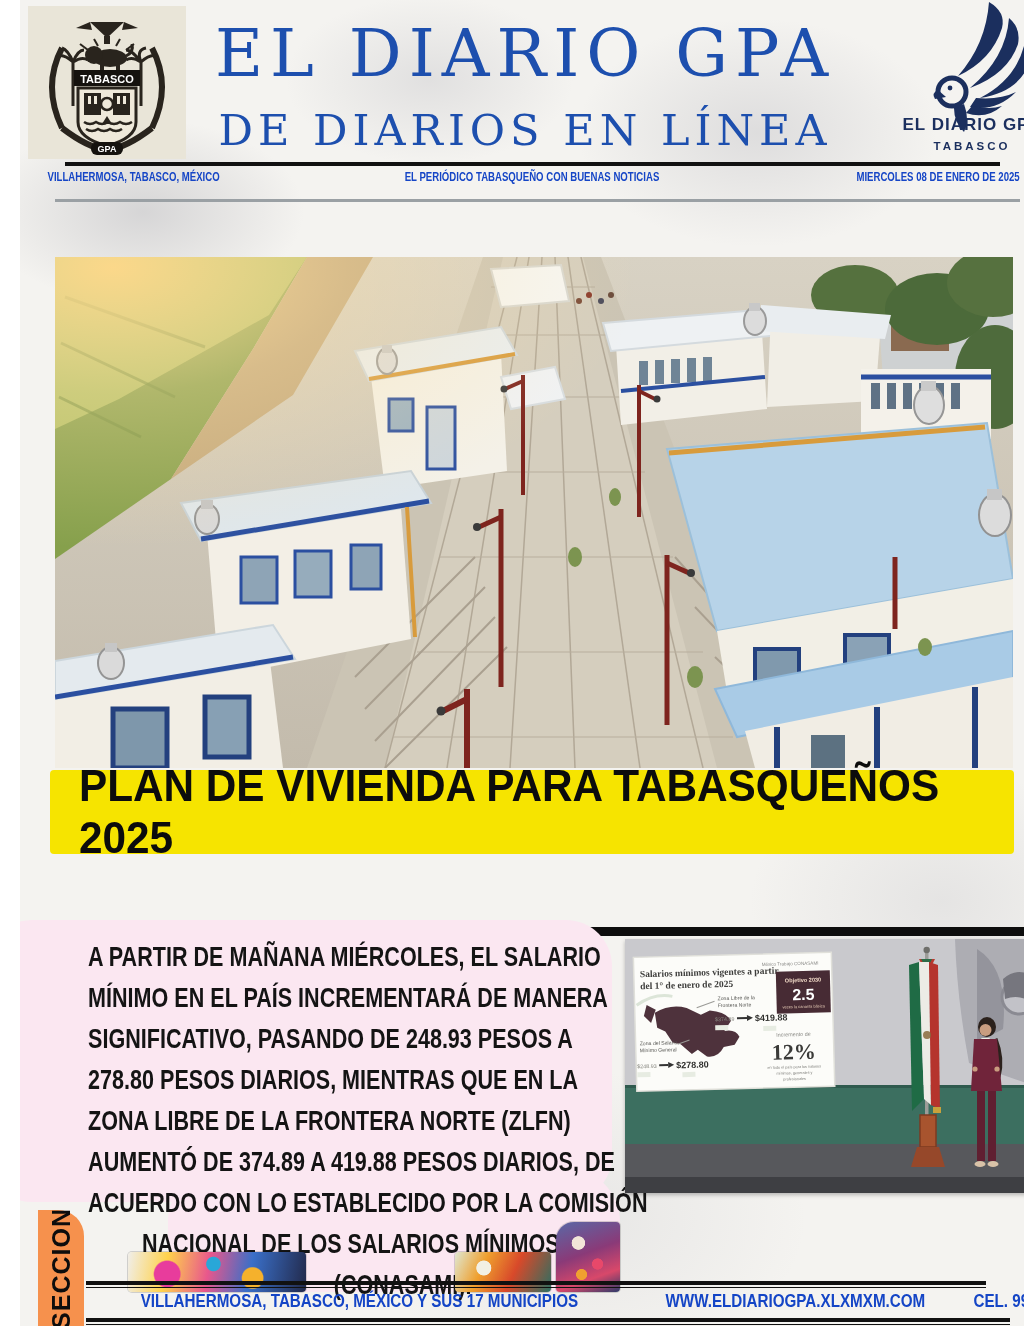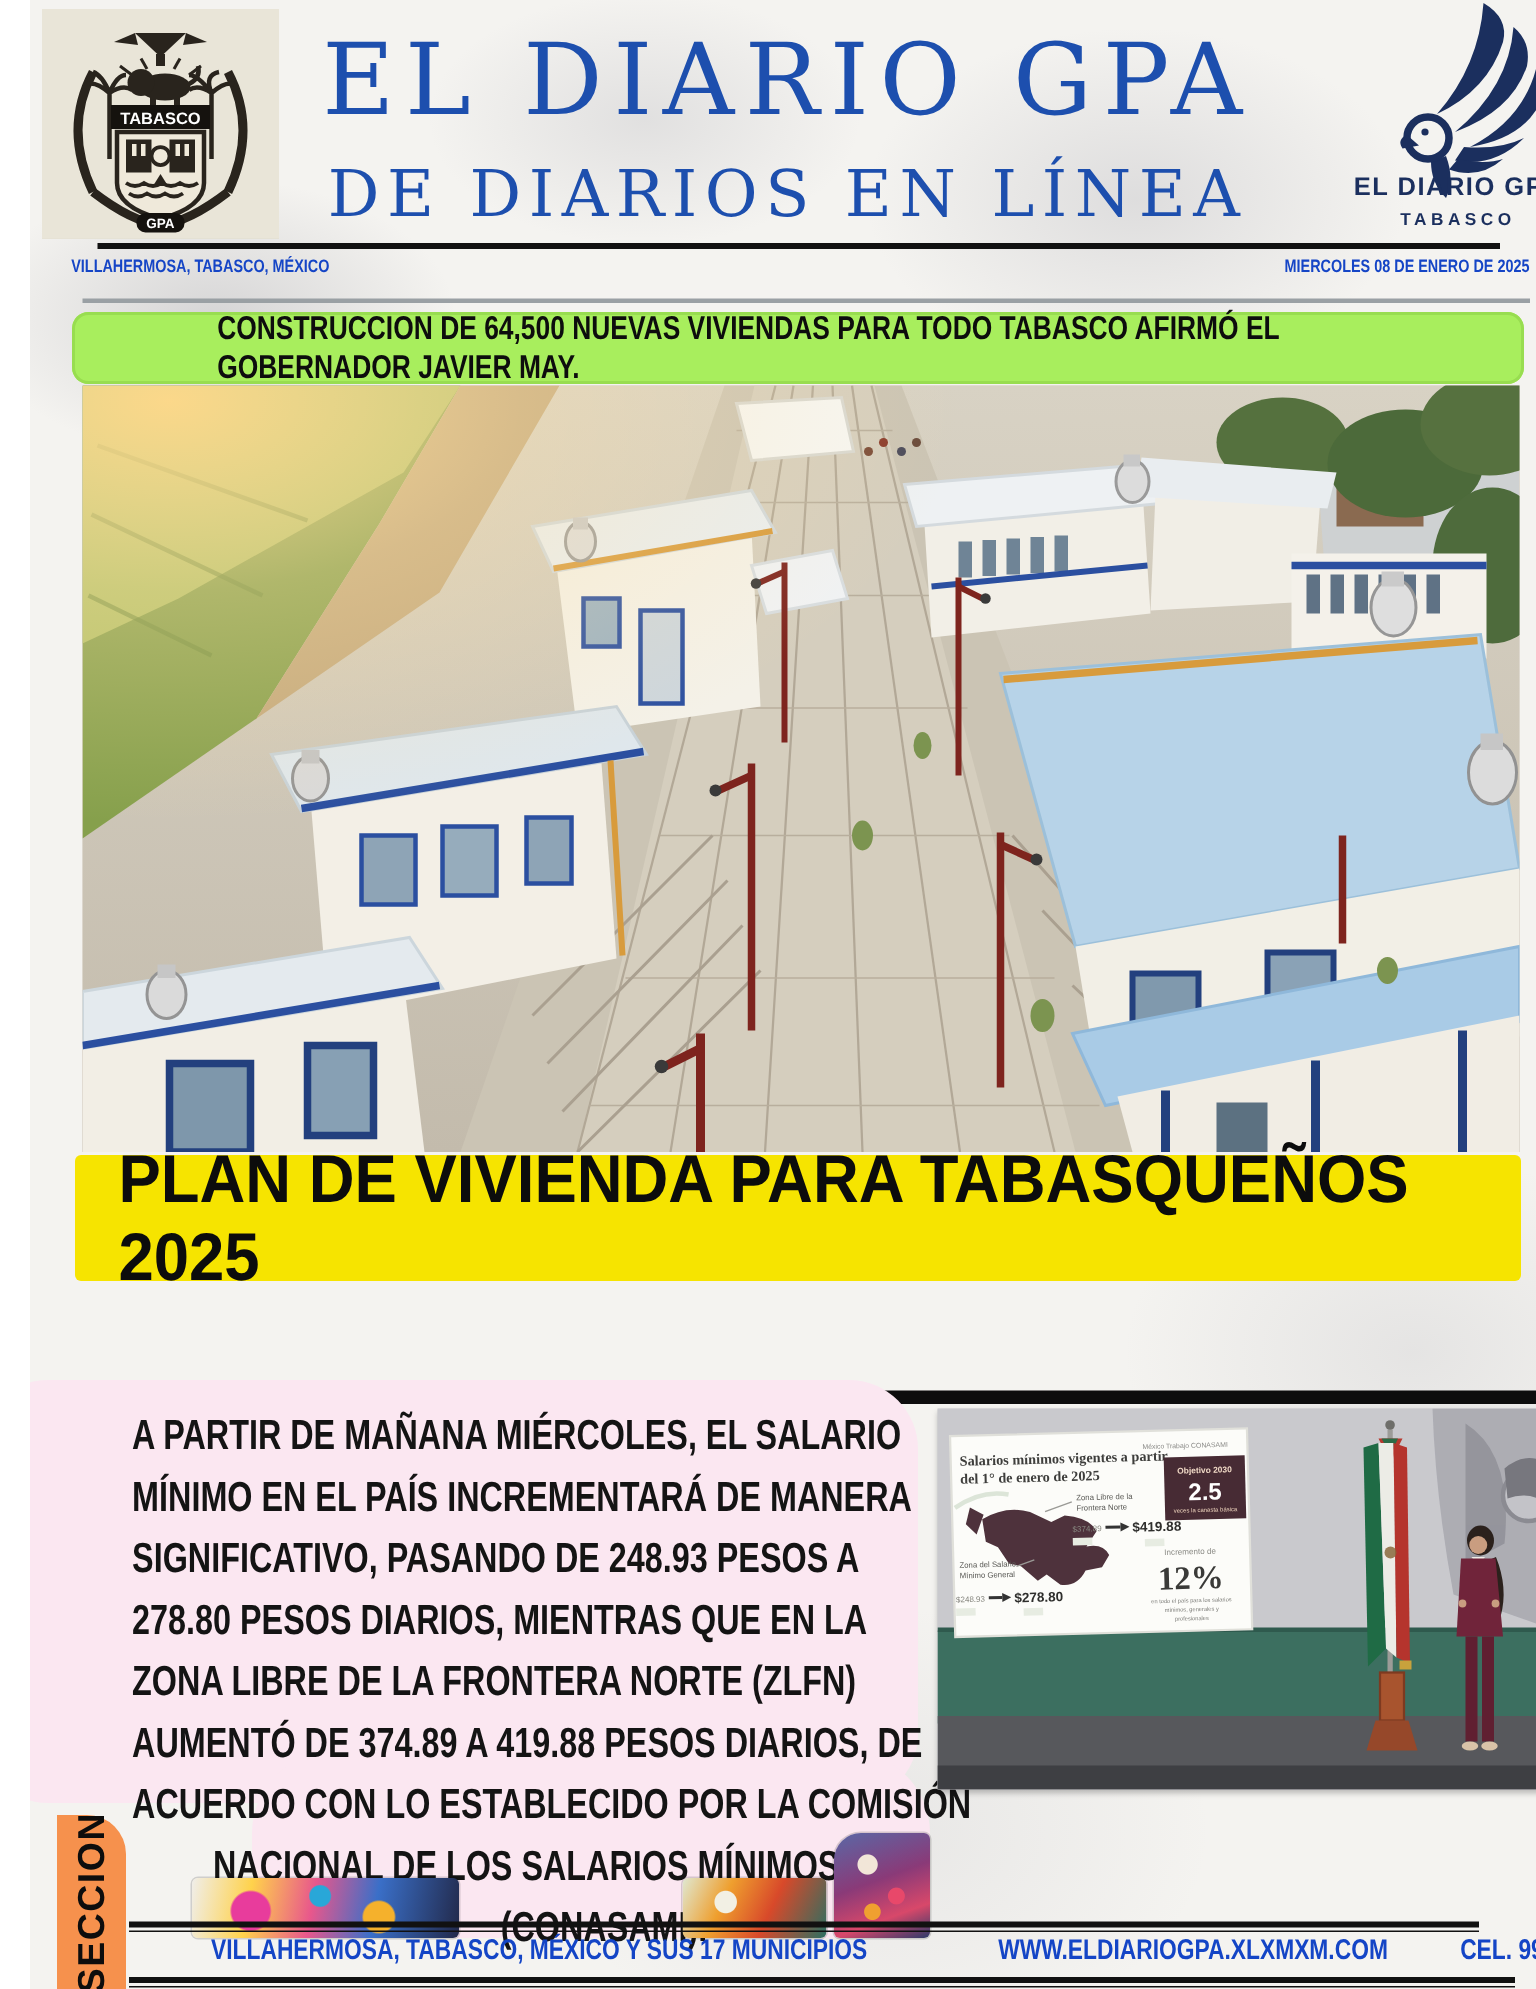--- a/index.html
+++ b/index.html
@@ -166,28 +166,26 @@
       <circle cx="74" cy="88" r="2.4" fill="#1b2f5e"></circle>
       <text x="96" y="130" font-family="Liberation Sans,sans-serif" font-size="17" font-weight="bold" fill="#1b2f5e" text-anchor="middle" letter-spacing="1">EL DIARIO GPA</text>
       <text x="96" y="150" font-family="Liberation Sans,sans-serif" font-size="11.5" font-weight="bold" fill="#1b2f5e" text-anchor="middle" letter-spacing="3">TABASCO</text>
     </svg>
   </div>
 
   <div class="abs rule-black" style="left:45px;top:162px;width:935px;height:4px;"></div>
 
   <div id="inforow" class="abs">
     <div class="cell" style="left:6px;"><span class="sqz" style="--sx:.85">VILLAHERMOSA, TABASCO, MÉXICO</span></div>
+    <div class="cell" style="left:50%;transform:translateX(-50%);"><span class="sqz">EL PERIÓDICO TABASQUEÑO CON BUENAS NOTICIAS</span></div>
     <div class="cell" style="right:4px;"><span class="sqz">MIERCOLES 08  DE ENERO DE 2025</span></div>
   </div>
 
   <div class="abs rule-gray" style="left:35px;top:199px;width:965px;height:3px;"></div>
 
-  <div id="greenbanner" class="abs">
-    <span>CONSTRUCCION DE 64,500 NUEVAS VIVIENDAS PARA TODO TABASCO AFIRMÓ EL GOBERNADOR JAVIER MAY.</span>
-  </div>
 
   <div id="housingphoto" class="abs">
     <svg width="958" height="511" viewBox="0 0 958 511">
       <defs>
         <radialGradient id="sun" cx="6%" cy="2%" r="55%">
           <stop offset="0%" stop-color="#ffd98c" stop-opacity=".95"></stop>
           <stop offset="45%" stop-color="#ffe2a6" stop-opacity=".35"></stop>
           <stop offset="100%" stop-color="#ffe2a6" stop-opacity="0"></stop>
         </radialGradient>
         <linearGradient id="pave" x1="0" y1="0" x2="0" y2="1">

